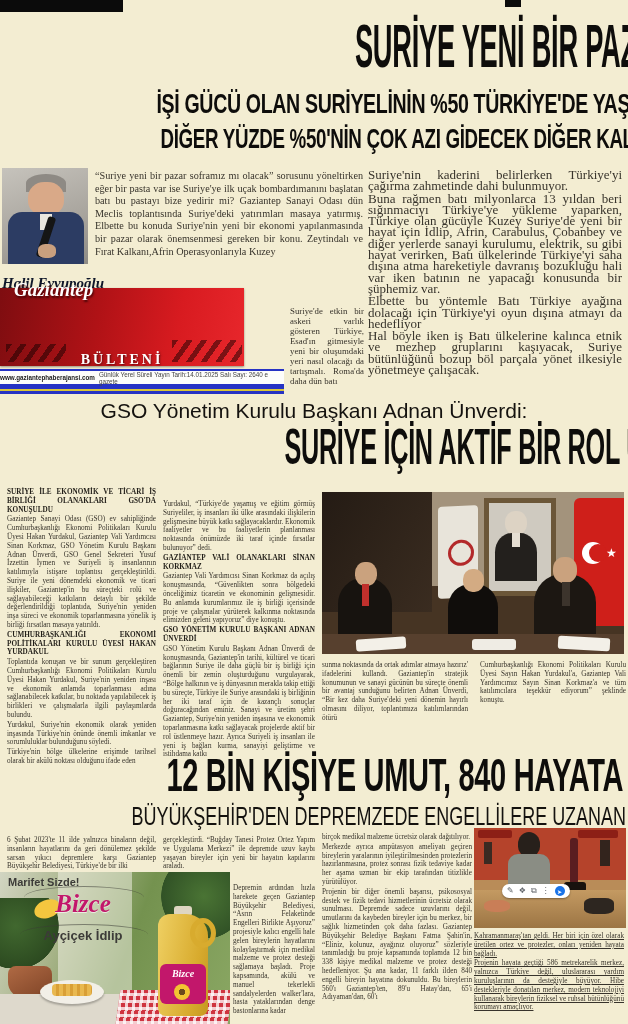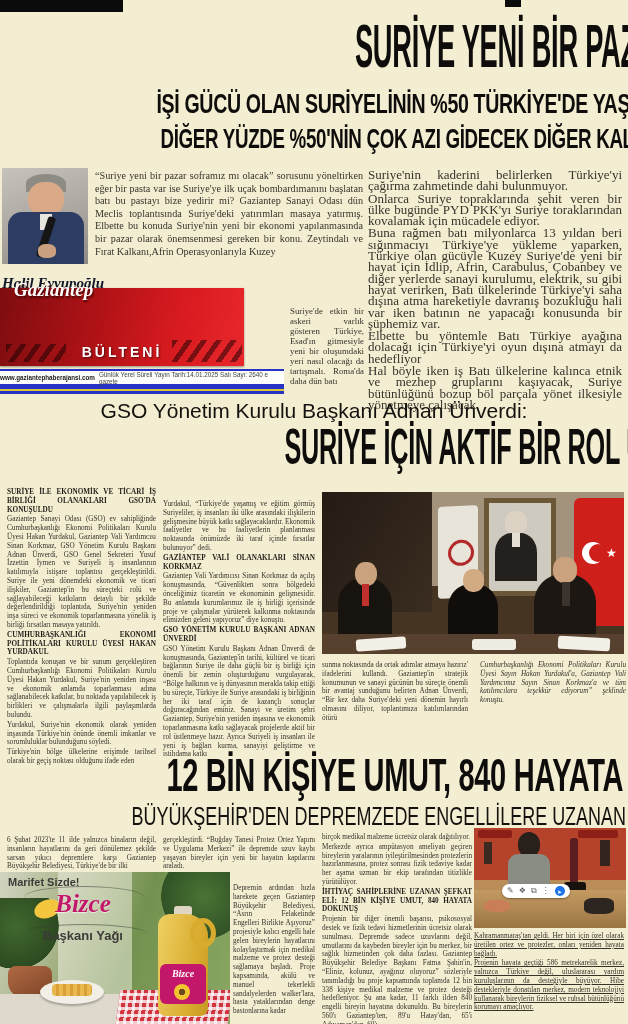--- a/index.html
+++ b/index.html
@@ -19,22 +19,22 @@
   .subhead{font-weight:700;color:#221f19;}
   
   .bar{background:#0b0b0b;}
   
   .logobox{background:linear-gradient(100deg,#7e0d10,#b01216 40%,#d81b20 72%,#e8272c);
            box-shadow:0 1px 2px rgba(0,0,0,.4);}
   .hazard{background:repeating-linear-gradient(125deg,rgba(20,0,0,.5) 0 5px,rgba(255,255,255,0) 5px 12px);}
   .logo-city{font-style:italic;font-weight:700;color:#fff;text-shadow:1px 2px 2px #4a0507;font-size:19px;}
   .logo-title{font-family:"Liberation Sans",sans-serif;font-weight:700;color:#fff;
               text-shadow:2px 3px 3px rgba(0,0,0,.55);letter-spacing:-1px;}
-  .logo-sub{font-family:Liberation Sans, sans-serif;font-weight:700;color:#fff;letter-spacing:3px;
-            text-shadow:1px 1px 2px rgba(0,0,0,.5);font-size:14px;}
+  .logo-sub{font-family:Liberation Serif, serif;font-weight:700;color:#fff;letter-spacing:3px;
+            text-shadow:1px 1px 2px rgba(0,0,0,.5);font-size:14px;margin-top:8px;}
   .webbar{background:#fdfdfb;border-top:2px solid #2633c4;border-bottom:2px solid #2633c4;
           font-family:"Liberation Sans",sans-serif;font-size:6.3px;color:#444;
           display:flex;align-items:center;justify-content:center;gap:4px;}
   .webbar b{color:#1a1a1a;}
   .stripe-blue{background:#2633c4;}
   .stripe-yellow{background:#d9c63a;}
   .caption-script{font-style:italic;font-weight:700;font-size:15px;color:#0f172a;margin-top:12px;}
   
   .photo{overflow:hidden;}
   .ph1{background:linear-gradient(160deg,#c6c3bc,#a8a49d 60%,#8e8b84);}
@@ -105,40 +105,39 @@
   <div class="abs stripe-blue" style="left:0;top:391px;width:284px;height:3px;"></div>
 
   <div class="abs bodytxt s1txt" style="left:95px;top:170px;width:268px;">
     <p>“Suriye yeni bir pazar soframız mı olacak” sorusunu yöneltirken eğer bir pasta var ise Suriye'ye ilk uçak bombardımanını başlatan batı bu pastayı bize yedirir mi? Gaziantep Sanayi Odası dün Meclis toplantısında Suriye'deki yatırımları masaya yatırmış. Elbette bu konuda Suriye'nin yeni bir ekonomi yapılanmasında bir pazar olarak önemsenmesi gereken bir konu. Zeytindalı ve Fırat Kalkanı,Afrin Operasyonlarıyla Kuzey</p>
   </div>
   <div class="abs bodytxt s1narrow" style="left:290px;top:306px;width:74px;">
     <p>Suriye'de etkin bir askeri varlık gösteren Türkiye, Esad'ın gitmesiyle yeni bir oluşumdaki yeri nasıl olacağı da tartışmalı. Roma'da daha dün batı</p>
   </div>
   <div class="abs bodytxt s1right" style="left:368px;top:169px;width:254px;">
     <p>Suriye'nin kaderini belirlerken Türkiye'yi çağırma zahmetinde dahi bulunmuyor.</p>
-    <p>Onlarca Suriye topraklarında şehit veren bir ülke bugünde PYD PKK'yı Suriye toraklarından kovalamak için mücadele ediyor.</p>
     <p>Buna rağmen batı milyonlarca 13 yıldan beri sığınmacıyı Türkiye'ye yükleme yaparken, Türkiye olan gücüyle Kuzey Suriye'de yeni bir hayat için İdlip, Afrin, Carabulus, Çobanbey ve diğer yerlerde sanayi kurulumu, elektrik, su gibi hayat verirken, Batı ülkelerinde Türkiye'yi saha dışına atma hareketiyle davranış bozukluğu hali var iken batının ne yapacağı konusunda bir şüphemiz var.</p>
     <p>Elbette bu yöntemle Batı Türkiye ayağına dolacağı için Türkiye'yi oyun dışına atmayı da hedefliyor</p>
     <p>Hal böyle iken iş Batı ülkelerine kalınca etnik ve mezhep gruplarını kaşıyacak, Suriye bütünlüğünü bozup böl parçala yönet ilkesiyle yönetmeye çalışacak.</p>
   </div>
 
   <div class="hwrap kicker" style="left:0;right:0;top:399px;font-size:21px;">
     <span>GSO Yönetim Kurulu Başkanı Adnan Ünverdi:</span>
   </div>
   <div class="hwrap" style="left:6px;right:6px;top:424px;">
     <span class="fitx head" style="font-size: 48px; transform: scale(0.525149, 1.03);">SURİYE İÇİN AKTİF BİR ROL ÜSTLENMEYE HAZIRIZ</span>
   </div>
 
   <div class="abs bodytxt tiny" style="left:7px;top:488px;width:149px;">
     <p class="subhead">SURİYE İLE EKONOMİK VE TİCARİ İŞ BİRLİĞİ OLANAKLARI GSO'DA KONUŞULDU</p>
     <p>Gaziantep Sanayi Odası (GSO) ev sahipliğinde Cumhurbaşkanlığı Ekonomi Politikaları Kurulu Üyesi Hakan Yurdakul, Gaziantep Vali Yardımcısı Sinan Korkmaz, GSO Yönetim Kurulu Başkanı Adnan Ünverdi, GSO Genel Sekreteri Yusuf İzzettin İymen ve Suriyeli iş insanlarının katılımıyla istişare toplantısı gerçekleştirildi. Suriye ile yeni dönemdeki ekonomik ve ticari ilişkiler, Gaziantep'in bu süreçteki rolü ve sağlayabileceği katkıların detaylı bir şekilde değerlendirildiği toplantıda, Suriye'nin yeniden inşa süreci ve ekonomik toparlanmasına yönelik iş birliği fırsatları masaya yatırıldı.</p>
     <p class="subhead">CUMHURBAŞKANLIĞI EKONOMİ POLİTİKALARI KURULU ÜYESİ HAKAN YURDAKUL</p>
     <p>Toplantıda konuşan ve bir sunum gerçekleştiren Cumhurbaşkanlığı Ekonomi Politikaları Kurulu Üyesi Hakan Yurdakul, Suriye'nin yeniden inşası ve ekonomik anlamda toparlanması adına sağlanabilecek katkılar, bu noktada yapılabilecek iş birlikleri ve çalışmalarla ilgili paylaşımlarda bulundu.</p>
     <p>Yurdakul, Suriye'nin ekonomik olarak yeniden inşasında Türkiye'nin önünde önemli imkanlar ve sorumluluklar bulunduğunu söyledi.</p>
-    <p>Türkiye'nin bölge ülkelerine erişimde tarihsel olarak bir geçiş noktası olduğunu ifade eden</p>
+    <p>Türkiye'nin bölge ülkelerine erişimde tarihsel olarak bir akülü noktası olduğunu ifade eden</p>
   </div>
   <div class="abs bodytxt tiny" style="left:163px;top:500px;width:152px;">
     <p>Yurdakul, “Türkiye'de yaşamış ve eğitim görmüş Suriyeliler, iş insanları iki ülke arasındaki ilişkilerin gelişmesine büyük katkı sağlayacaklardır. Ekonomik faaliyetler ve bu faaliyetlerin planlanması noktasında önümüzde iki taraf içinde fırsatlar bulunuyor” dedi.</p>
     <p class="subhead">GAZİANTEP VALİ OLANAKLARI SİNAN KORKMAZ</p>
     <p>Gaziantep Vali Yardımcısı Sinan Korkmaz da açılış konuşmasında, “Güvenlikten sonra bölgedeki önceliğimiz ticaretin ve ekonominin gelişmesidir. Bu anlamda kurumlarımız ile iş birliği içerisinde proje ve çalışmalar yürüterek kalkınma noktasında elimizden geleni yapıyoruz” diye konuştu.</p>
     <p class="subhead">GSO YÖNETİM KURULU BAŞKANI ADNAN ÜNVERDİ</p>
     <p>GSO Yönetim Kurulu Başkanı Adnan Ünverdi de konuşmasında, Gaziantep'in tarihi, kültürel ve ticari bağlarının Suriye ile daha güçlü bir iş birliği için önemli bir zemin oluşturduğunu vurgulayarak, “Bölge halkının ve iş dünyasının merakla takip ettiği bu süreçte, Türkiye ile Suriye arasındaki iş birliğinin her iki taraf için de kazançlı sonuçlar doğuracağından eminiz. Sanayi ve üretim şehri Gaziantep, Suriye'nin yeniden inşasına ve ekonomik toparlanmasına katkı sağlayacak projelerde aktif bir rol üstlenmeye hazır. Ayrıca Suriyeli iş insanları ile yeni iş bağları kurma, sanayiyi geliştirme ve istihdama katkı</p>
   </div>
 
   <div class="abs photo ph2" style="left:322px;top:492px;width:302px;height:162px;">
@@ -170,21 +169,21 @@
     <div class="abs" style="left:0;bottom:0;width:302px;height:20px;background:#57402e;">
       <div class="abs" style="left:34px;top:4px;width:50px;height:12px;background:#f3f0e8;border-radius:3px;transform:rotate(-4deg);"></div>
       <div class="abs" style="left:150px;top:5px;width:44px;height:11px;background:#efece4;border-radius:3px;"></div>
       <div class="abs" style="left:236px;top:3px;width:52px;height:13px;background:#f3f0e8;border-radius:3px;transform:rotate(3deg);"></div>
     </div>
   </div>
 
   <div class="abs bodytxt tiny" style="left:322px;top:661px;width:146px;">
     <p>sunma noktasında da ortak adımlar atmaya hazırız' ifadelerini kullandı. Gaziantep'in stratejik konumunun ve sanayi gücünün bu süreçte önemli bir avantaj sunduğunu belirten Adnan Ünverdi, “Bir kez daha Suriye'deki yeni dönemin hayırlı olmasını diliyor, toplantımıza katılımlarından ötürü</p>
   </div>
-  <div class="abs bodytxt tiny" style="left:480px;top:661px;width:146px;font-style:italic;">
+  <div class="abs bodytxt tiny" style="left:480px;top:661px;width:146px;">
     <p>Cumhurbaşkanlığı Ekonomi Politikaları Kurulu Üyesi Sayın Hakan Yurdakul'a, Gaziantep Vali Yardımcımız Sayın Sinan Korkmaz'a ve tüm katılımcılara teşekkür ediyorum” şeklinde konuştu.</p>
   </div>
 
   <div class="hwrap" style="left:10px;right:10px;top:754px;">
     <span class="fitx head" style="font-size: 44px; transform: scale(0.660152, 1.03);">12 BİN KİŞİYE UMUT, 840 HAYATA DOKUNUŞ</span>
   </div>
   <div class="hwrap" style="left:14px;right:14px;top:802px;">
     <span class="fitx kicker" style="font-size: 25px; transform: scale(0.718563, 1);">BÜYÜKŞEHİR'DEN DEPREMZEDE ENGELLİLERE UZANAN ŞEFKAT ELİ</span>
   </div>
 
@@ -193,21 +192,20 @@
   </div>
   <div class="abs bodytxt tiny" style="left:163px;top:836px;width:152px;">
     <p>gerçekleştirdi. “Buğday Tanesi Protez Ortez Yapım ve Uygulama Merkezi” ile depremde uzuv kaybı yaşayan bireyler için yeni bir hayatın kapılarını araladı.</p>
   </div>
   <div class="abs bodytxt tiny" style="left:233px;top:884px;width:82px;">
     <p>Depremin ardından hızla harekete geçen Gaziantep Büyükşehir Belediyesi, “Asrın Felaketinde Engelleri Birlikte Aşıyoruz” projesiyle kalıcı engelli hale gelen bireylerin hayatlarını kolaylaştırmak için medikal malzeme ve protez desteği sağlamaya başladı. Proje kapsamında, akülü ve manuel tekerlekli sandalyelerden walker'lara, hasta yataklarından denge bastonlarına kadar</p>
   </div>
   <div class="abs bodytxt tiny" style="left:322px;top:833px;width:150px;">
     <p>birçok medikal malzeme ücretsiz olarak dağıtılıyor.</p>
     <p>Merkezde ayrıca ampütasyon ameliyatı geçiren bireylerin yaralarının iyileştirilmesinden protezlerin hazırlanmasına, protez sonrası fizik tedaviye kadar her aşama uzman bir ekip tarafından titizlikle yürütülüyor.</p>
-    <p class="subhead">İHTİYAÇ SAHİPLERİNE UZANAN ŞEFKAT ELİ: 12 BİN KİŞİYE UMUT, 840 HAYATA DOKUNUŞ</p>
     <p>Projenin bir diğer önemli başarısı, psikososyal destek ve fizik tedavi hizmetlerinin ücretsiz olarak sunulması. Depremde sadece uzuvlarını değil, umutlarını da kaybeden bireyler için bu merkez, bir sağlık hizmetinden çok daha fazlası. Gaziantep Büyükşehir Belediye Başkanı Fatma Şahin'in, “Eliniz, kolunuz, ayağınız oluyoruz” sözleriyle tanımladığı bu proje kapsamında toplamda 12 bin 338 kişiye medikal malzeme ve protez desteği hedefleniyor. Şu ana kadar, 11 farklı ilden 840 engelli bireyin hayatına dokunuldu. Bu bireylerin 560'ı Gaziantep'ten, 89'u Hatay'dan, 65'i Adıyaman'dan, 60'ı</p>
   </div>
 
   <div class="abs photo ph3" style="left:474px;top:828px;width:152px;height:100px;">
     <div class="abs" style="left:4px;top:2px;width:34px;height:8px;background:#8c1f16;border-radius:2px;"></div>
     <div class="abs" style="left:104px;top:2px;width:40px;height:8px;background:#8c1f16;border-radius:2px;"></div>
     <div class="abs" style="left:10px;top:14px;width:8px;height:22px;background:#3a2a22;"></div>
     <div class="abs" style="left:126px;top:12px;width:10px;height:26px;background:#33241d;"></div>
     <div class="abs" style="left:44px;top:4px;width:22px;height:24px;background:#27201b;border-radius:50% 50% 40% 40%;"></div>
     <div class="abs" style="left:34px;top:26px;width:42px;height:40px;background:#8a8d84;border-radius:10px 10px 0 0;"></div>
@@ -252,17 +250,17 @@
     <div class="abs arc" style="left:24px;top:14px;width:120px;height:22px;"></div>
     <div class="abs ad-tagline" style="left:8px;top:4px;width:150px;">
       <span>Marifet Sizde!</span>
     </div>
     <div class="abs" style="left:34px;top:28px;width:26px;height:18px;background:#f4c63f;border-radius:60% 40% 55% 45%;transform:rotate(-12deg);"></div>
     <div class="abs ad-brand" style="left:8px;top:18px;width:150px;">
       <span>Bizce</span>
     </div>
     <div class="abs arc" style="left:20px;top:52px;width:128px;height:20px;"></div>
     <div class="abs ad-product" style="left:8px;top:56px;width:150px;">
-      <span>Başkanı Yağı</span>
+      <span>Ayçiçek İdlip</span>
     </div>
   </div>
 
 </div>
 
 </body></html>

